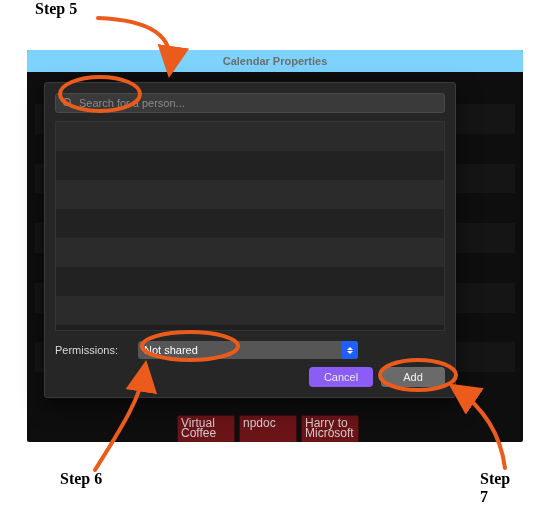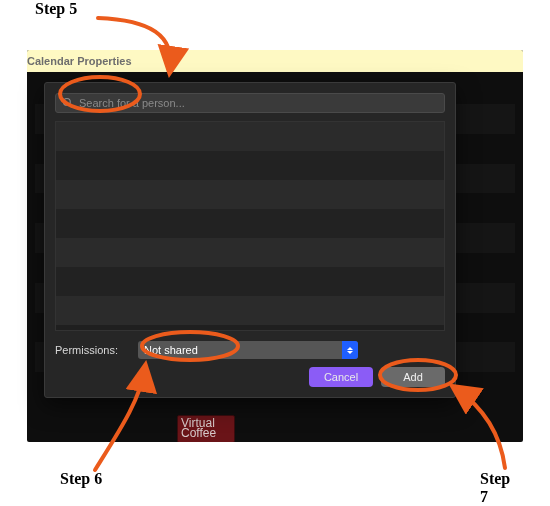--- a/index.html
+++ b/index.html
@@ -10,26 +10,26 @@
   .app-window {
     position: absolute;
     left: 27px; top: 50px;
     width: 496px; height: 392px;
     background: #0e0e0e;
     border-radius: 2px;
     overflow: hidden;
   }
   .window-titlebar {
     height: 22px;
-    text-align: left;
+    text-align: center;
     color: #6e6e6e;
     font-size: 11px;
     line-height: 22px;
     font-weight: 600;
-    background: #fef9c3;
+    background: #7dd3fc;
   }
   
   .under-rows {
     position: absolute;
     left: 8px; right: 8px; top: 54px; bottom: 40px;
     display: flex; flex-direction: column;
   }
   .under-rows div { height: 32px; }
   .under-rows div:nth-child(odd){ background:#151515; }
   .under-rows div:nth-child(even){ background:#0e0e0e; }
@@ -171,20 +171,22 @@
         <div></div>
         <div></div>
         <div></div>
         <div></div>
         <div></div>
         <div></div>
     </div>
 
     <div class="peek-tiles">
       <div class="tile">Virtual Coffee</div>
+      <div class="tile">npdoc</div>
+      <div class="tile">Harry to Microsoft</div>
     </div>
   </div>
 
   <div class="sheet">
     <div class="search-wrap">
       <svg class="mag" viewBox="0 0 16 16">
         <circle cx="6.5" cy="6.5" r="4.5" fill="none" stroke="currentColor" stroke-width="1.5"></circle>
         <line x1="10" y1="10" x2="14" y2="14" stroke="currentColor" stroke-width="1.5" stroke-linecap="round"></line>
       </svg>
       <input type="text" placeholder="Search for a person..." style="">

